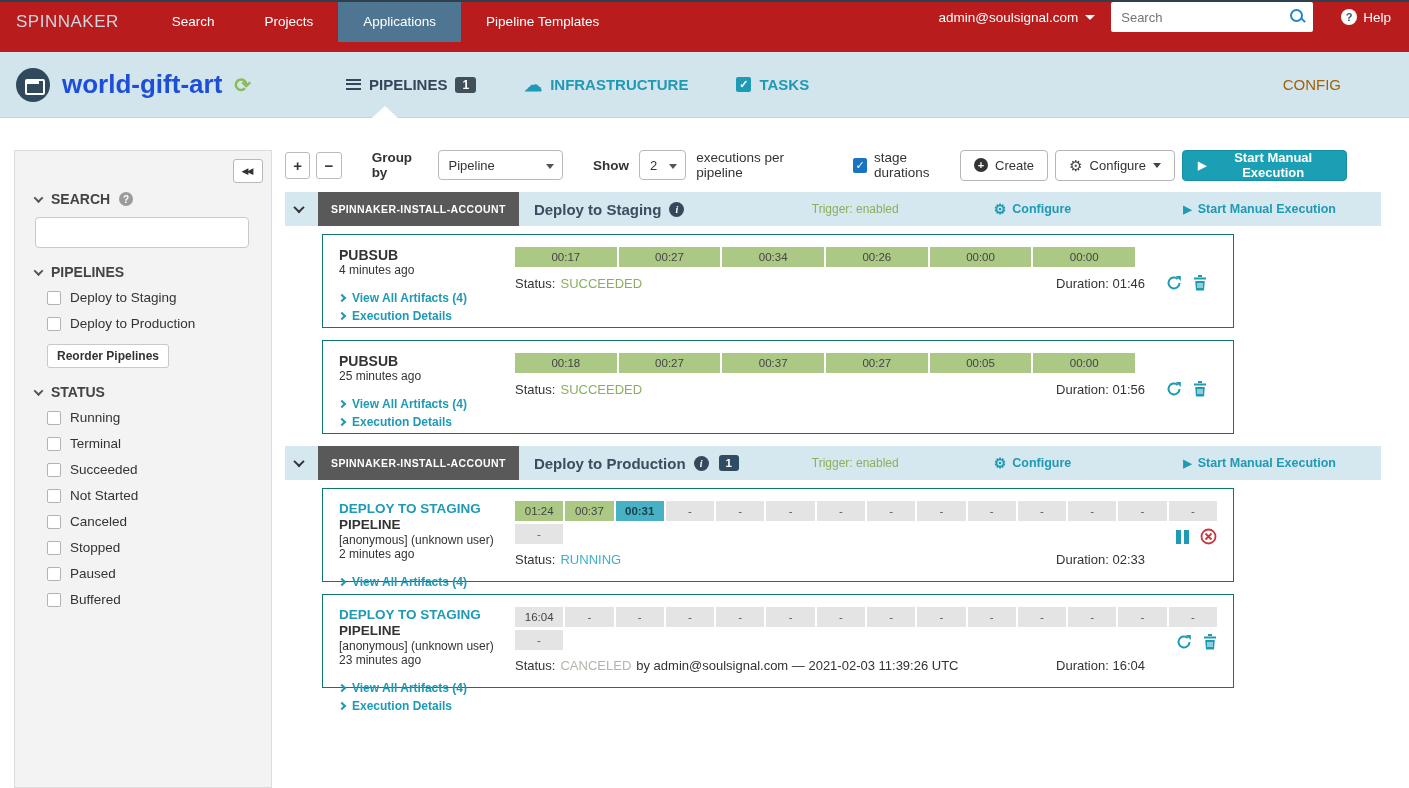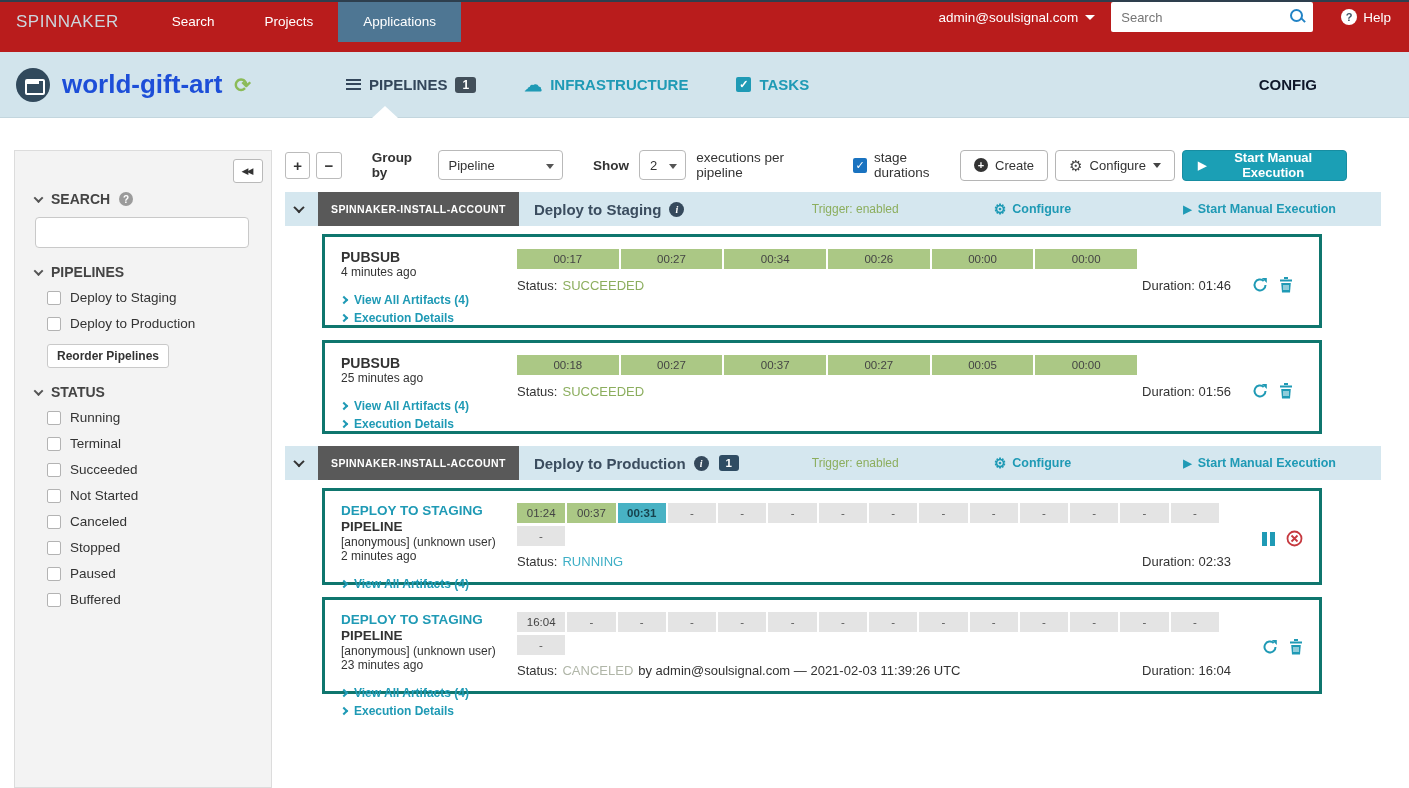--- a/index.html
+++ b/index.html
@@ -33,21 +33,21 @@
   .app-icon::after { content:""; position:absolute; left:11px; top:13px; width:12px; height:3px; background:#fff; }
   .app-name { font-size:26px; font-weight:bold; color:#1d4ed8; margin:0 12px; }
   .refresh-green { color:#8bbb57; font-size:20px; font-weight:bold; cursor:pointer; }
   .tabs { display:flex; gap:48px; margin-left:95px; align-items:center; }
   .tab { display:flex; align-items:center; gap:8px; font-size:15px; font-weight:bold; color:#1f9ab5; cursor:pointer; }
   .tab.active { color:#33465a; }
   .icon-list { width:15px; height:11px; background:repeating-linear-gradient(to bottom,#33465a 0 2px,transparent 2px 4.5px); display:inline-block; }
   .icon-cloud { font-size:18px; line-height:1; }
   .icon-checkbox { width:15px; height:15px; background:#1f9ab5; border-radius:2px; color:#fff; font-size:11px; display:inline-flex; align-items:center; justify-content:center; }
   .tab-badge { background:#424f5a; color:#fff; font-size:12px; font-weight:bold; border-radius:3px; padding:1px 7px; }
-  .config-link { margin-left:auto; margin-right:76px; font-size:15px; font-weight:bold; color:#0f172a; cursor:pointer; }
+  .config-link { margin-left:auto; margin-right:52px; font-size:15px; font-weight:normal; color:#a16207; cursor:pointer; }
   .header-notch { position:absolute; bottom:-1px; left:372px; width:0; height:0; border-left:13px solid transparent; border-right:13px solid transparent; border-bottom:12px solid #fff; }
 
   
   .sidebar { position:absolute; left:14px; top:150px; width:258px; height:638px; background:#f3f3f3; border:1px solid #dcdcdc; }
   .collapse-btn { position:absolute; top:8px; right:8px; width:30px; height:24px; background:#fff; border:1px solid #b9b9b9; border-radius:3px; color:#333; font-size:9px; letter-spacing:-2px; display:flex; align-items:center; justify-content:center; cursor:pointer; padding-right:3px; }
   .side-section { margin:16px 14px 0 20px; }
   .side-head { display:flex; align-items:center; gap:9px; font-size:14px; font-weight:bold; color:#444; cursor:pointer; }
   .chev-d { width:7px; height:7px; border-right:2px solid #555; border-bottom:2px solid #555; transform:rotate(45deg) translate(-1px,-1px); display:inline-block; flex:none; }
   .q-circle { width:14px; height:14px; border-radius:50%; background:#9b9b9b; color:#fff; font-size:10px; font-weight:bold; display:inline-flex; align-items:center; justify-content:center; }
   .side-input { margin:10px 0 0 0; width:214px; height:31px; border:1px solid #c9c9c9; border-radius:4px; background:#fff; font-family:inherit; font-size:13px; padding:0 8px; outline:none; }
@@ -85,21 +85,21 @@
   .info-icon { width:15px; height:15px; border-radius:50%; background:#35495c; color:#fff; font-size:10px; font-weight:bold; font-family:"Liberation Serif", serif; font-style:italic; display:inline-flex; align-items:center; justify-content:center; margin-left:8px; cursor:pointer; }
   .group-count { background:#2f4c63; color:#fff; font-size:11.5px; font-weight:bold; border-radius:3px; padding:2px 7px; margin-left:10px; }
   .gh-spacer { flex:1; }
   .gh-trigger { font-size:12px; color:#8cae5e; margin-right:95px; }
   .gh-link { display:flex; align-items:center; gap:6px; font-size:12.5px; font-weight:bold; color:#1f9ab5; cursor:pointer; }
   .gh-configure { margin-right:112px; }
   .gh-start { margin-right:45px; }
   .gh-gear { font-size:14px; line-height:1; }
 
   
-  .card { margin:8px 0 12px 37px; width:1000px; background:#fff; border:3px solid #0f766e; position:relative; padding:12px 16px 13px 16px; min-height:94px; }
+  .card { margin:8px 0 12px 37px; width:912px; background:#fff; border:1px solid #0f766e; position:relative; padding:12px 16px 13px 16px; min-height:94px; }
   .exec-info { position:absolute; left:16px; top:12px; width:180px; }
   .exec-title { font-size:14px; font-weight:bold; color:#333; line-height:16px; }
   .exec-title.teal { color:#1f9ab5; font-size:13.5px; }
   .exec-subtitle { font-size:13.5px; font-weight:bold; color:#333; line-height:16px; }
   .exec-meta { font-size:12px; color:#333; line-height:14px; }
   .exec-links { margin-top:12px; }
   .exec-link { display:flex; align-items:center; font-size:12px; font-weight:bold; color:#1f9ab5; line-height:18px; cursor:pointer; }
   .chev-r { width:6px; height:6px; border-right:2px solid #1f9ab5; border-bottom:2px solid #1f9ab5; transform:rotate(-45deg); display:inline-block; margin:0 7px 0 0; flex:none; }
   .exec-right { margin-left:176px; position:relative; }
   .bar-row { display:flex; gap:2px; }
@@ -128,20 +128,21 @@
   .pause-bars i { width:5px; height:14px; background:#1f9ab5; display:block; }
 </style>
 </head>
 <body>
 
 <div class="nav">
   <div class="brand">SPINNAKER</div>
   <div class="nav-item">Search</div>
   <div class="nav-item">Projects</div>
   <div class="nav-item active">Applications</div>
+  <div class="nav-item">Pipeline Templates</div>
   <div class="nav-right">
     <div class="nav-user">
       <span>admin@soulsignal.com</span>
       <span class="caret-down-w"></span>
     </div>
     <div class="nav-search">
       <input type="text" placeholder="Search" style="">
       <span class="mag"></span>
     </div>
     <div class="nav-help">

